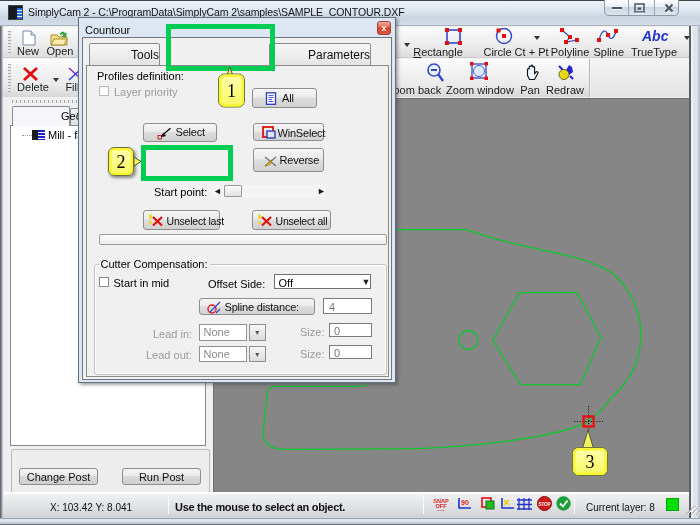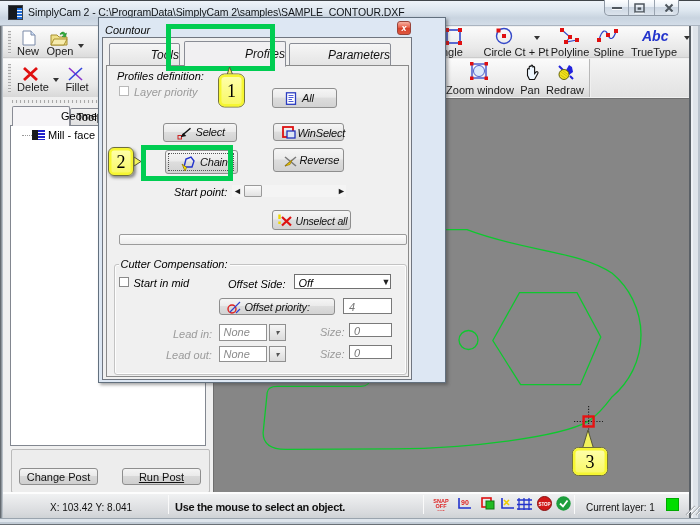--- a/index.html
+++ b/index.html
@@ -30,21 +30,21 @@
 .ptab{position:absolute;border:1px solid #898c95;border-bottom:none;border-radius:2px 2px 0 0;text-align:center;}
 #tree{left:7px;top:28px;width:196px;height:321px;background:#fff;border:1px solid #828790;}
 #bpanel{left:8px;top:352px;width:199px;height:44px;border:1px solid #bbb;border-radius:2px;background:#ededed;}
 .pbtn{position:absolute;border:1px solid #8e8e8e;border-radius:3px;background:linear-gradient(#f4f4f4,#e9e9e9 50%,#d8d8d8 50%,#cfcfcf);font-size:11px;text-align:center;color:#111;}
 
 #canvas{left:213px;top:98px;width:476px;height:394px;background:#868686;border-left:1px solid #6e6e6e;border-top:1px solid #6e6e6e;}
 
 #sbar{left:3px;top:492px;width:686px;height:26px;background:linear-gradient(#fdfdfd 0 2px,#f0f1f2 2px,#d8dadd 80%,#cfd2d5);font-size:10px;color:#111;}
 .ssep{position:absolute;top:3px;width:1px;height:19px;background:#b0b4b8;border-right:1px solid #fafafa;}
 
-#dlg{z-index:10;left:98px;top:17px;width:348px;height:366px;background:#dde7f3;border:1px solid #62707e;box-shadow:2px 2px 3px rgba(60,60,60,0.45);font-style:italic;}
+#dlg{z-index:10;left:78px;top:17px;width:318px;height:366px;background:#dde7f3;border:1px solid #62707e;box-shadow:2px 2px 3px rgba(60,60,60,0.45);}
 #dlgtitle{left:6px;top:6px;font-size:11px;color:#0a0a0a;}
 #dlgclose{left:298px;top:3px;width:14px;height:14px;border:1px solid #99443a;border-radius:3px;background:linear-gradient(#f7b0a0,#e8604a 45%,#d4402a 50%,#e0573f);color:#fff;font-size:9px;font-weight:bold;text-align:center;line-height:12px;}
 #dlgclient{left:3px;top:19px;width:310px;height:343px;background:#f0f0f0;border:1px solid #707680;}
 .tab{position:absolute;font-size:12px;text-align:right;color:#111;border:1px solid #898c95;border-radius:2px 2px 0 0;background:linear-gradient(#f6f6f6,#e4e4e4);}
 #tabpage{left:3px;top:27px;width:303px;height:312px;border:1px solid #8a8a8a;background:#f0f0f0;}
 .btn{position:absolute;border:1px solid #8e8e8e;border-radius:3px;background:linear-gradient(#f5f5f5,#ebebeb 45%,#dddddd 50%,#d2d2d2);font-size:11px;color:#111;letter-spacing:-0.2px;}
 .btn .lbl{position:absolute;white-space:nowrap;}
 .ck{position:absolute;width:10px;height:10px;background:#fff;border:1px solid #8a8a8a;}
 .gray{color:#9a9a9a;}
 .field{position:absolute;background:#fff;border:1px solid #7a7a7a;font-size:11px;}
@@ -188,21 +188,21 @@
     <div class="ptab" style="left:9px;top:9px;width:58px;height:20px;background:#f6f5f7;z-index:2;line-height:19px;font-size:11px;padding-left:48px;">Geometry</div>
     <div class="ptab" style="left:67px;top:11px;width:60px;height:18px;background:linear-gradient(#f2f2f2,#e0e0e0);line-height:17px;font-size:11px;overflow:hidden;">Toolpaths</div>
     <div class="abs" id="tree">
       <div class="abs" style="left:11px;top:9px;width:10px;height:1px;border-top:1px dotted #999;"></div>
       <div class="abs" style="left:21px;top:4px;width:6px;height:10px;background:#1b1b1b;"></div>
       <div class="abs" style="left:27px;top:4px;width:7px;height:10px;background:repeating-linear-gradient(#2222cc 0 2px,#fff 2px 3px);"></div>
       <div class="abs" style="left:37px;top:3px;font-size:11px;color:#000;white-space:nowrap;">Mill - face</div>
     </div>
     <div class="abs" id="bpanel"></div>
     <div class="pbtn" style="left:16px;top:371px;width:79px;height:17px;line-height:16px;">Change Post</div>
-    <div class="pbtn" style="left:119px;top:371px;width:79px;height:17px;line-height:16px;text-decoration:underline;">Run Post</div>
+    <div class="pbtn" style="left:119px;top:371px;width:79px;height:17px;line-height:16px;">Run Post</div>
   </div>
 
   <div class="abs" id="canvas">
     <svg width="476" height="394" style="position:absolute;left:-1px;top:-1px">
       <g fill="none" stroke="#0ec82e" stroke-width="1.3">
         <path d="M 167 131.7 H 254 C 310 153.5, 366 152.5, 399.2 175.3 A 80.5 80.5 0 0 1 399.2 298.7 C 390 311, 383 318.5, 375.2 323.4 C 347 339, 257 350.5, 182 350.9 L 73 351.3 Q 50.3 351.5 50.1 335 L 54.2 294.5 Q 55 288.4 64 288.4 L 148 288.4 Q 156.8 288.4 158 279 L 163 202 Z"></path>
         <path d="M 279.8 242.5 L 306.5 194.6 L 364 194.6 L 387.8 239 L 367.4 286.7 L 307.6 286.7 Z"></path>
         <circle cx="255.5" cy="242" r="9.5"></circle>
       </g>
       <g stroke="#1e1e1e" stroke-width="1.1" stroke-dasharray="1.2,1.6">
@@ -239,34 +239,33 @@
           <circle cx="7.5" cy="7.5" r="7" fill="#d01818" stroke="#881010"></circle>
           <text x="7.5" y="9.8" font-size="4.5" font-weight="bold" fill="#fff" text-anchor="middle">STOP</text>
         </svg>
       <svg class="abs" style="left:553px;top:4px" width="16" height="15">
           <circle cx="7.5" cy="7.5" r="7.2" fill="#1d9e3c"></circle>
           <path d="M4 7.5 L7 10.5 L11.5 4.5" stroke="#fff" stroke-width="1.8" fill="none"></path>
         </svg>
     </div>
     <div class="ssep" style="left:571px"></div>
     <div class="abs" style="left:30px;top:9px;"></div>
-    <div class="abs" style="left:583px;top:10px;font-size:10px;">Current layer: 1</div>
+    <div class="abs" style="left:583px;top:10px;font-size:10px;">Current layer: 8</div>
     <div class="abs" style="left:663px;top:6px;width:13px;height:13px;background:#00dd00;border:1px solid #0a0;"></div>
     <svg class="abs" style="left:679px;top:11px" width="20" height="14">
         <path d="M14 12 L18 8 M9 12 L18 3 M4 12 L13 3" stroke="#aeb2b6" stroke-width="1.4"></path>
         <path d="M15 12 L18 9 M10 12 L18 4 M5 12 L13 4" stroke="#f6f7f8" stroke-width="1"></path>
       </svg>
   </div>
 
   <div class="abs" id="dlg">
     <div class="abs" id="dlgtitle">Countour</div>
     <div class="abs" id="dlgclose">x</div>
     <div class="abs" id="dlgclient">
       <div class="tab" style="left:6px;top:5px;width:71px;height:23px;line-height:22px;">Tools</div>
-      <div class="tab" style="left:81px;top:3px;width:102px;height:26px;background:#f1f0f2;border-bottom:1px solid #f1f0f2;line-height:24px;z-index:2;">Profiles</div>
       <div class="tab" style="left:186px;top:5px;width:102px;height:23px;line-height:22px;">Parameters</div>
       <div class="abs" id="tabpage">
         <div class="abs" style="left:10px;top:4px;font-size:11px;">Profiles definition:</div>
         <div class="ck" style="left:12px;top:20px;border-color:#b8b8b8;"></div>
         <div class="abs gray" style="left:27px;top:20px;font-size:11px;">Layer priority</div>
 
         <div class="btn" style="left:165px;top:22px;width:65px;height:20px;">
           <svg class="abs" style="left:12px;top:3px" width="13" height="13">
               <rect x="1.5" y="0.8" width="9" height="11.5" fill="#fff" stroke="#2b3cc0" stroke-width="1.3"></rect>
               <path d="M3.5 3.5 H8.5 M3.5 5.5 H8.5 M3.5 7.5 H7 M3.5 9.5 H8.5" stroke="#3a4ad0" stroke-width="0.9"></path>
@@ -280,42 +279,41 @@
               <path d="M3.6 11.3 L9.4 9.9 L6.2 6.9 Z" fill="#111"></path>
             </svg>
           <span class="lbl" style="left:32px;top:2px;">Select</span>
         </div>
         <div class="btn" style="left:165.5px;top:56.5px;width:71.5px;height:18.5px;">
           <svg class="abs" style="left:8px;top:2px" width="15" height="14">
               <rect x="1" y="1" width="10" height="10" fill="none" stroke="#dd1111" stroke-width="1.8"></rect>
               <rect x="5" y="5" width="8" height="7" fill="#dde6f5" stroke="#2233bb" stroke-width="1.3"></rect>
             </svg>
           <span class="lbl" style="left:24px;top:3px;font-size:11px;">WinSelect</span>
-        </div>
-        <div class="btn" id="chainbtn" style="left:58px;top:83.5px;width:72.5px;height:24.5px;">
-          <div class="abs" style="left:2px;top:2px;width:66px;height:18px;border:1px dotted #555;"></div>
-          <svg class="abs" style="left:13px;top:4px" width="17" height="17">
-              <path d="M5 12 L7 4 L12 2 L15 6 L13 12 Z" fill="none" stroke="#2233cc" stroke-width="1.4"></path>
-              <path d="M3 9 L6 16 L7.5 12.5 Z" fill="#ffee00" stroke="#886600" stroke-width="0.7"></path>
-            </svg>
-          <span class="lbl" style="left:34px;top:5px;">Chain</span>
         </div>
         <div class="btn" style="left:165.5px;top:82px;width:71.5px;height:24px;">
           <svg class="abs" style="left:9px;top:5px" width="16" height="14">
               <path d="M2 3 L13 12 M13 3 L2 12" stroke="#7a7a7a" stroke-width="1.6"></path>
               <path d="M2 12 L9 6 L7 10.5 Z" fill="#eecc00" stroke="#997700" stroke-width="0.7"></path>
             </svg>
           <span class="lbl" style="left:26px;top:5px;">Reverse</span>
         </div>
         <div class="abs" style="left:67px;top:120px;font-size:11px;">Start point:</div>
         <div class="abs" id="sbctl" style="left:125px;top:118.5px;width:114px;height:13px;">
             <div class="abs" style="left:0;top:0.5px;width:114px;height:11.5px;background:#f4f4f4;"></div>
           <div class="abs" style="left:1px;top:1px;font-size:9px;color:#1a1a1a;">◄</div>
           <div class="abs" style="left:12px;top:0.5px;width:18px;height:11.5px;background:linear-gradient(#fbfbfb,#e2e2e2);border:1px solid #9a9a9a;border-radius:1px;"></div>
           <div class="abs" style="left:105px;top:1px;font-size:9px;color:#1a1a1a;">►</div>
+        </div>
+        <div class="btn" style="left:55.5px;top:144px;width:77px;height:19.5px;">
+          <svg class="abs" style="left:4px;top:2px" width="17" height="15">
+              <path d="M2.5 1.5 V6 M2.5 8.5 V11" stroke="#f0d800" stroke-width="2.4"></path>
+              <path d="M5 4 L14 12.5 M14 4 L5 12.5" stroke="#dd1111" stroke-width="2.2"></path>
+            </svg>
+          <span class="lbl" style="left:23px;top:4px;font-size:10.5px;">Unselect last</span>
         </div>
         <div class="btn" style="left:164.5px;top:144px;width:79.5px;height:19.5px;">
           <svg class="abs" style="left:4px;top:2px" width="17" height="15">
               <path d="M2.5 1.5 V6 M2.5 8.5 V11" stroke="#f0d800" stroke-width="2.4"></path>
               <path d="M5 4 L14 12.5 M14 4 L5 12.5" stroke="#dd1111" stroke-width="2.2"></path>
             </svg>
           <span class="lbl" style="left:23px;top:4px;font-size:10.5px;">Unselect all</span>
         </div>
         <div class="abs" style="left:11.5px;top:167.5px;width:288px;height:11.5px;border:1px solid #9b9b9b;border-radius:2px;background:linear-gradient(#fcfcfc,#ededed);"></div>
 
@@ -326,21 +324,21 @@
         <div class="abs" style="left:121px;top:212px;font-size:11px;">Offset Side:</div>
         <div class="combo" style="left:186.5px;top:208px;width:97.5px;height:15px;">
           <span class="abs" style="left:4px;top:2px;">Off</span>
           <span class="abs" style="left:87px;top:2px;font-size:9px;color:#222;">▼</span>
         </div>
         <div class="btn" style="left:111.5px;top:231.5px;width:116px;height:17px;">
           <svg class="abs" style="left:7px;top:2px" width="15" height="13">
               <circle cx="5" cy="8" r="4" fill="none" stroke="#dd2222" stroke-width="1.4"></circle>
               <path d="M3 11 L13 1 M9 12 L13 8" stroke="#3344cc" stroke-width="1.2"></path>
             </svg>
-          <span class="lbl" style="left:25px;top:2px;">Offset priority:</span>
+          <span class="lbl" style="left:25px;top:2px;">Spline distance:</span>
         </div>
         <div class="field" style="left:236px;top:231.5px;width:48.5px;height:16.5px;">
             <span class="abs" style="left:5px;top:2px;color:#777;">4</span>
           </div>
         <div class="abs gray" style="left:66px;top:262px;font-size:11px;">Lead in:</div>
         <div class="combo" style="left:111.5px;top:258px;width:48.5px;height:16.5px;border-color:#919191;">
             <span class="abs" style="left:4px;top:1px;color:#8a8a8a;">None</span>
           </div>
         <div class="abs" style="left:161.5px;top:258px;width:17.5px;height:16.5px;border:1px solid #909090;background:linear-gradient(#f6f6f6,#dcdcdc);font-size:8px;text-align:center;line-height:15px;color:#555;">▾</div>
         <div class="abs gray" style="left:213px;top:260px;font-size:11px;">Size:</div>

